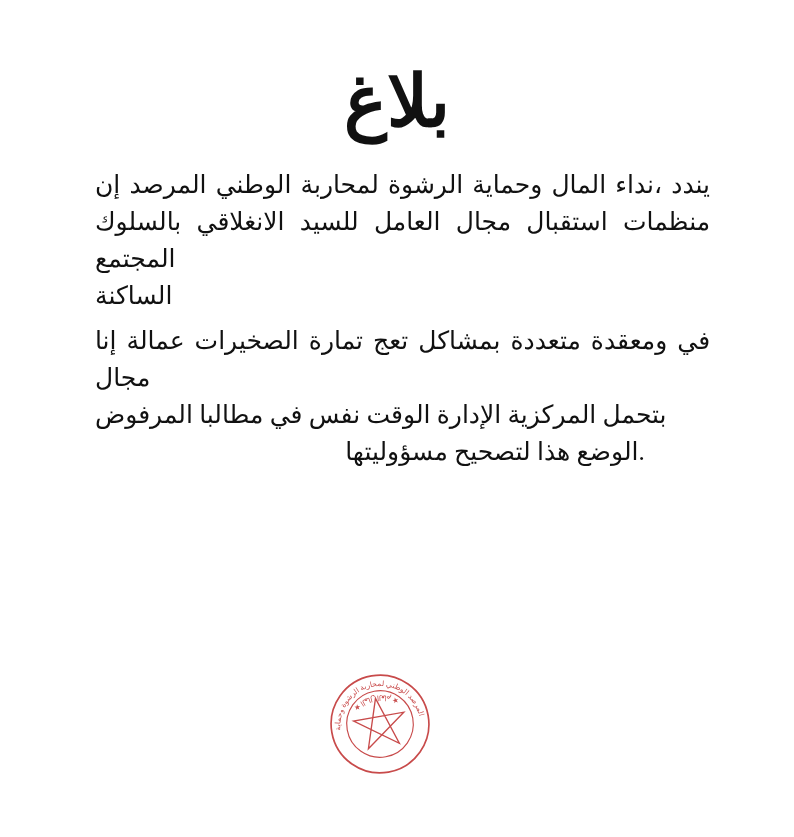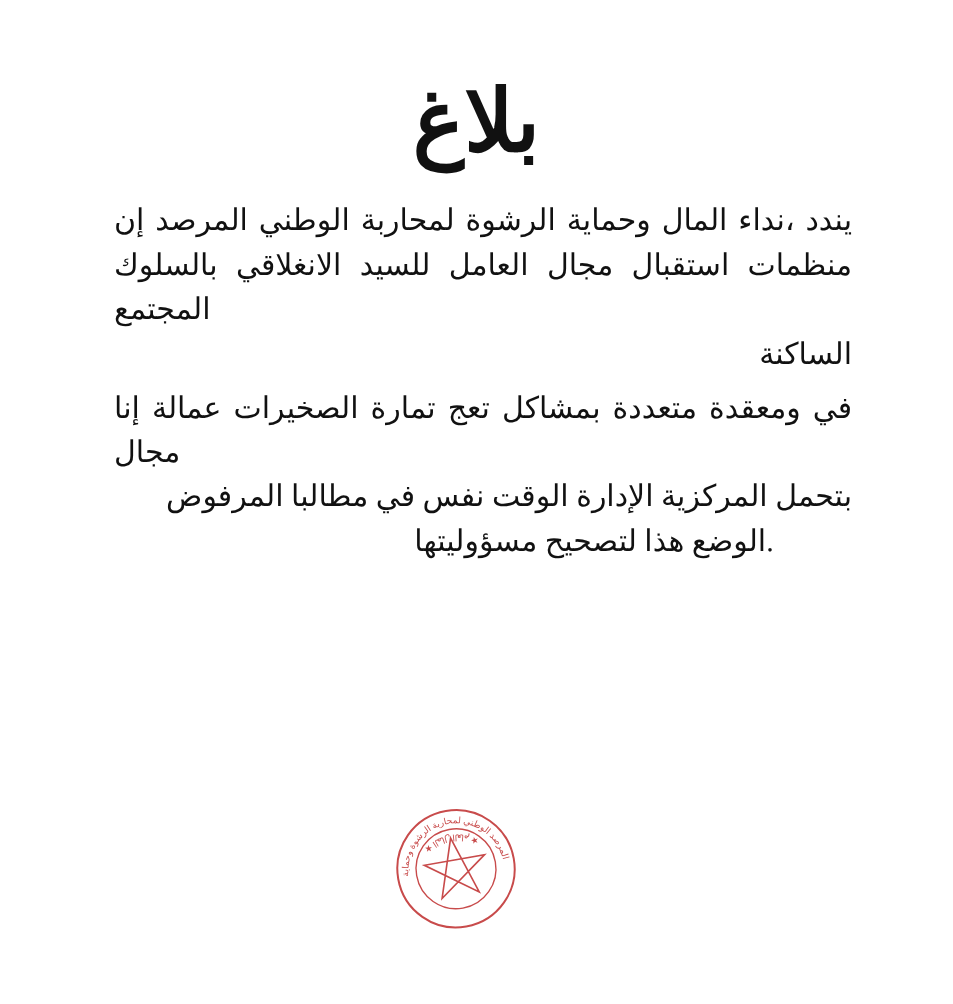--- a/index.html
+++ b/index.html
@@ -35,21 +35,21 @@
     white-space: nowrap;
     overflow: visible;
   }
   .line.justify {
     white-space: normal;
     text-align: justify;
     text-align-last: justify;
   }
   .line.center {
     white-space: normal;
-    text-align: right;
+    text-align: left;
   }
   .line.center-right {
     white-space: normal;
     text-align: center;
     padding-left: 185px;     
   }
   
   .w { unicode-bidi: isolate; direction: ltr; }
 
   .stamp {

